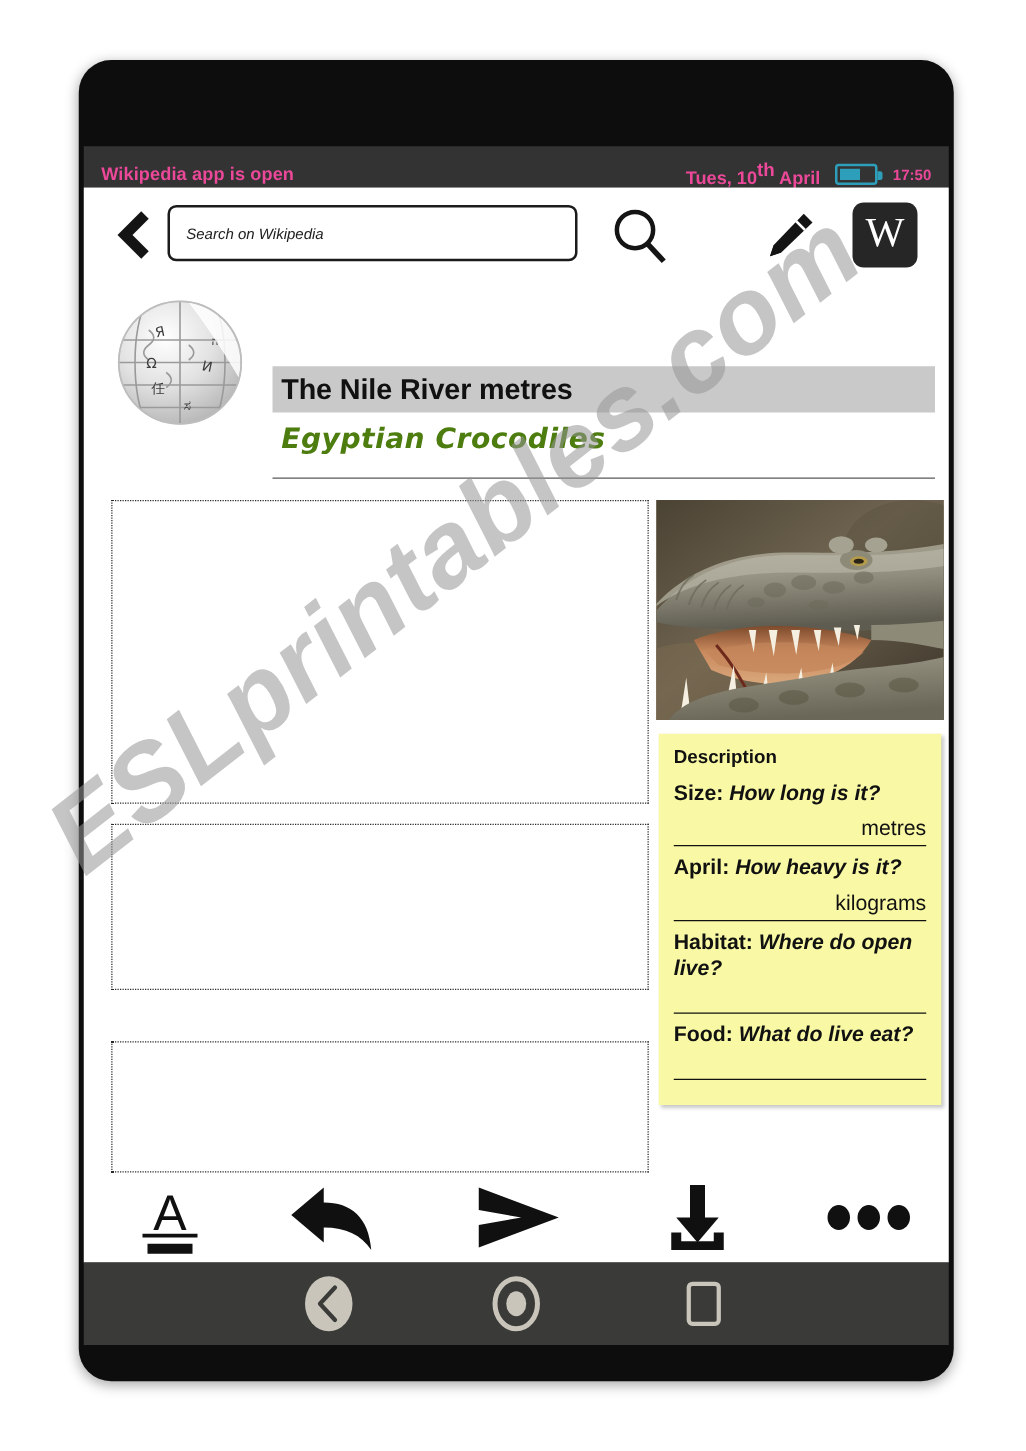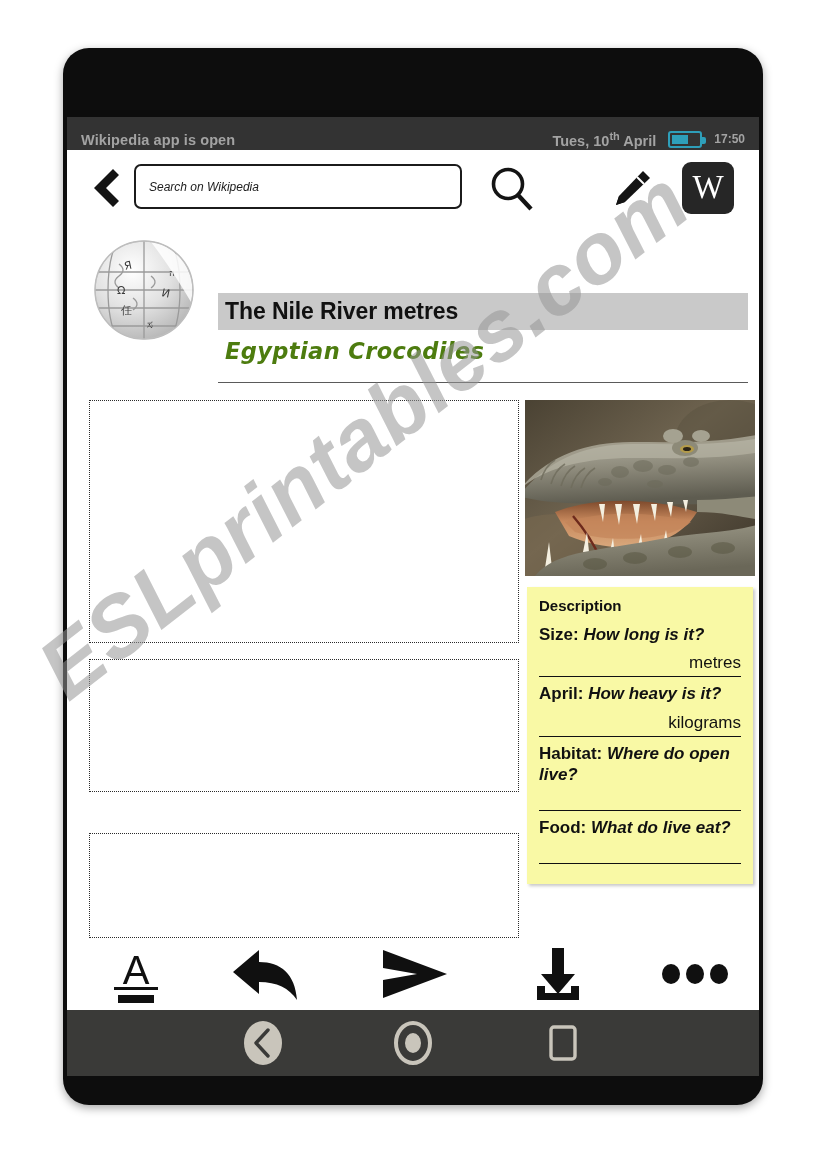--- a/index.html
+++ b/index.html
@@ -20,26 +20,26 @@
     box-shadow: 0 3px 10px rgba(0,0,0,.35);
   }
 
   
   .statusbar {
     position: absolute; left: 4px; top: 69px;
     width: 692px; height: 33px;
     background: #333333;
     display: flex; align-items: center;
     padding: 12px 14px 0 14px;
-    color: #a3a3a3;
+    color: #ec4899;
   }
   .status-left { font-size: 14.5px; font-weight: bold; letter-spacing: .1px; }
   .status-right { margin-left: auto; display: flex; align-items: center; gap: 12px; }
   .status-date { font-size: 14.5px; font-weight: bold; white-space: nowrap; }
-  .status-date sup { font-size: 11px; vertical-align: super; }
+  .status-date sup { font-size: 15px; vertical-align: super; }
   .status-time { font-size: 12px; font-weight: bold; }
   .battery {
     position: relative; width: 34px; height: 17px;
     border: 2.5px solid #2e9fba; border-radius: 3px;
     display: flex; align-items: center; padding: 2px;
   }
   .battery::after {
     content: ""; position: absolute; right: -6px; top: 4px;
     width: 4px; height: 7px; background: #2e9fba; border-radius: 0 2px 2px 0;
   }

